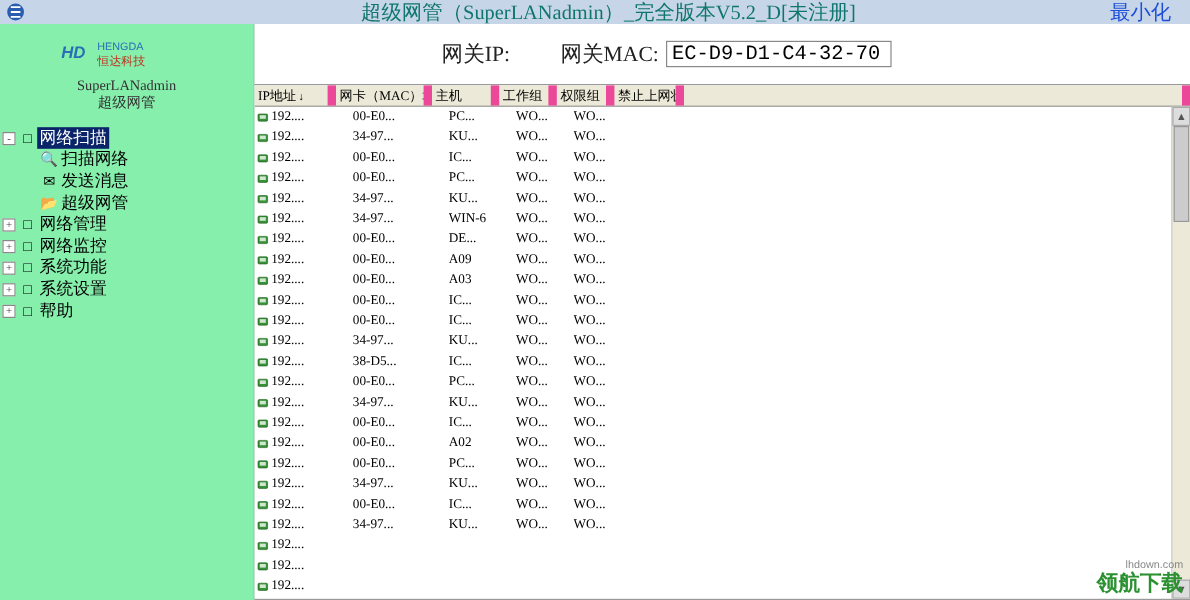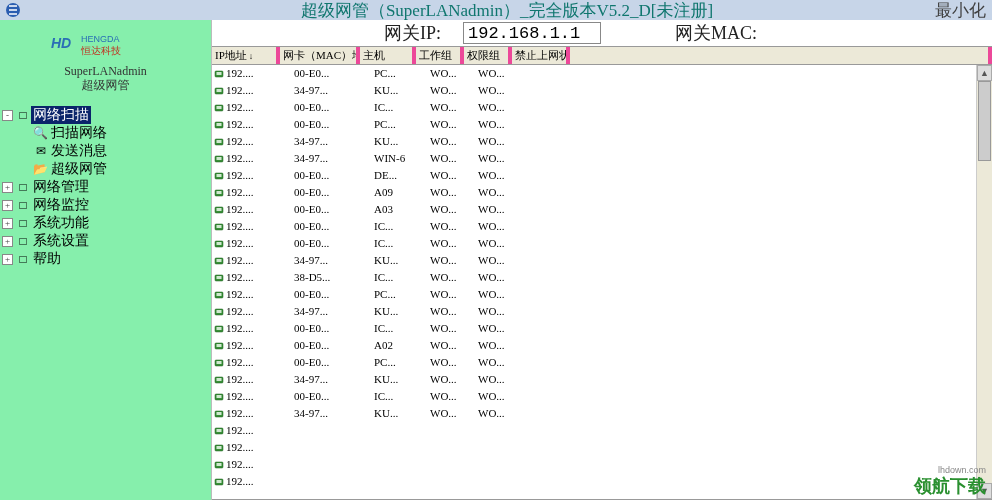--- a/index.html
+++ b/index.html
@@ -1,43 +1,43 @@
 <!DOCTYPE html>
 <html><head>
 <meta charset="utf-8">
 <style>
 * { margin: 0; padding: 0; box-sizing: border-box; }
 body { font-family: "SimSun", "宋体", serif; font-size: 12px; background: #fff; width: 992px; height: 500px; overflow: hidden; position: relative; }
 .titlebar { background: #c7d5e8; height: 20px; display: flex; align-items: center; padding: 0 4px; position: relative; }
 .titlebar-icon { width: 18px; height: 18px; margin-right: 4px; }
 .titlebar-title { font-family: "KaiTi","楷体",serif; font-size: 17px; color: #0f766e; flex: 1; text-align: center; }
-.titlebar-min { position: absolute; right: 6px; font-family: "KaiTi","楷体",serif; font-size: 17px; color: #404040; }
+.titlebar-min { position: absolute; right: 16px; font-family: "KaiTi","楷体",serif; font-size: 17px; color: #1d4ed8; }
 .main { display: flex; height: 480px; }
 .sidebar { width: 212px; background: #86efac; border-right: 1px solid #bbb; display: flex; flex-direction: column; }
 .logo-area { height: 44px; display: flex; align-items: center; justify-content: center; }
 .logo-svg { margin-top: 6px; }
 .app-sub { text-align: center; font-size: 12px; color: #333; line-height: 14px; margin-bottom: 10px; }
 .tree { padding: 4px 2px; font-size: 14px; }
 .tree-row { display: flex; align-items: center; height: 18px; white-space: nowrap; }
 .tree-toggle { width: 11px; height: 11px; border: 1px solid #888; display: inline-flex; align-items: center; justify-content: center; font-size: 9px; line-height: 9px; color: #444; margin-right: 2px; background: #fff; }
 .tree-spacer { width: 13px; display: inline-block; }
 .tree-icon { width: 16px; display: inline-flex; justify-content: center; font-size: 12px; }
 .tree-label { padding: 0 2px; font-family: "SimSun","宋体",serif; }
 .tree-selected { background: #0a246a; color: #fff; }
 .tree-row.child { padding-left: 18px; }
 .content { flex: 1; display: flex; flex-direction: column; position: relative; }
-.gateway-bar { height: 26px; display: flex; align-items: center; padding: 4px 10px; gap: 22px; }
+.gateway-bar { height: 50px; display: flex; align-items: center; padding: 4px 10px; gap: 6px; }
 .gateway-label { font-family: "KaiTi","楷体",serif; font-size: 18px; color: #222; }
 .gateway-input { border: 1px solid #888; height: 22px; font-family: Courier, monospace; font-size: 17px; padding: 0 4px; background: #fff; }
 .ip-input { width: 138px; }
 .mac-input { width: 188px; margin-right: 30px; }
 .gap1 { width: 30px; }
 .table-wrap { flex: 1; border-top: 1px solid #999; border-bottom: 1px solid #999; position: relative; overflow: hidden; }
 .thead { display: flex; height: 18px; background: #ece9d8; border-bottom: 1px solid #999; font-size: 11px; }
-.th { border-right: 4px solid #ec4899; padding: 1px 3px; display: flex; align-items: center; overflow: hidden; white-space: nowrap; }
+.th { border-right: 7px solid #ec4899; padding: 1px 3px; display: flex; align-items: center; overflow: hidden; white-space: nowrap; }
 .col-ip { width: 68px; } .col-mac { width: 80px; } .col-host { width: 56px; } .col-wg { width: 48px; } .col-grp { width: 48px; } .col-net { width: 58px; } .col-rest { flex: 1; }
 .tbody { position: absolute; top: 18px; bottom: 0; left: 0; right: 16px; overflow: hidden; font-family: Liberation Serif, serif; font-size: 11px; line-height: 17px; }
 .tr { display: flex; height: 17px; align-items: center; }
 .td { overflow: hidden; white-space: nowrap; }
 .row-icon { width: 14px; display: inline-flex; justify-content: center; }
 .row-icon svg { display: block; }
 .td-ip { width: 68px; } .td-mac { width: 80px; } .td-host { width: 56px; } .td-wg { width: 48px; } .td-grp { width: 48px; }
 .vscroll { position: absolute; top: 18px; right: 0; bottom: 0; width: 16px; background: #ece9d8; border-left: 1px solid #ccc; }
 .vscroll-btn { height: 16px; background: #ddd; border: 1px solid #aaa; display: flex; align-items: center; justify-content: center; font-size: 9px; color: #555; }
 .vscroll-btn.down { position: absolute; bottom: 0; left: 0; right: 0; }
@@ -117,23 +117,23 @@
           <span class="tree-icon">□</span>
           <span class="tree-label">帮助</span>
         </div>
       </div>
   </div>
 
   <div class="content">
     <div class="gateway-bar">
       <span style="width:140px"></span>
       <span class="gateway-label">网关IP:</span>
-      <input class="gateway-input ip-input" value="192.168.1.1" style="">
       <span class="gap1"></span>
       <span class="gateway-label">网关MAC:</span>
+      <input class="gateway-input mac-input" value="EC-D9-D1-C4-32-70" style="">
     </div>
 
     <div class="table-wrap">
       <div class="thead">
         <div class="th col-ip">
             <span>IP地址</span>
             <span class="sort-ind">↓</span>
           </div>
         <div class="th col-mac">网卡（MAC）地址</div>
         <div class="th col-host">主机</div>

